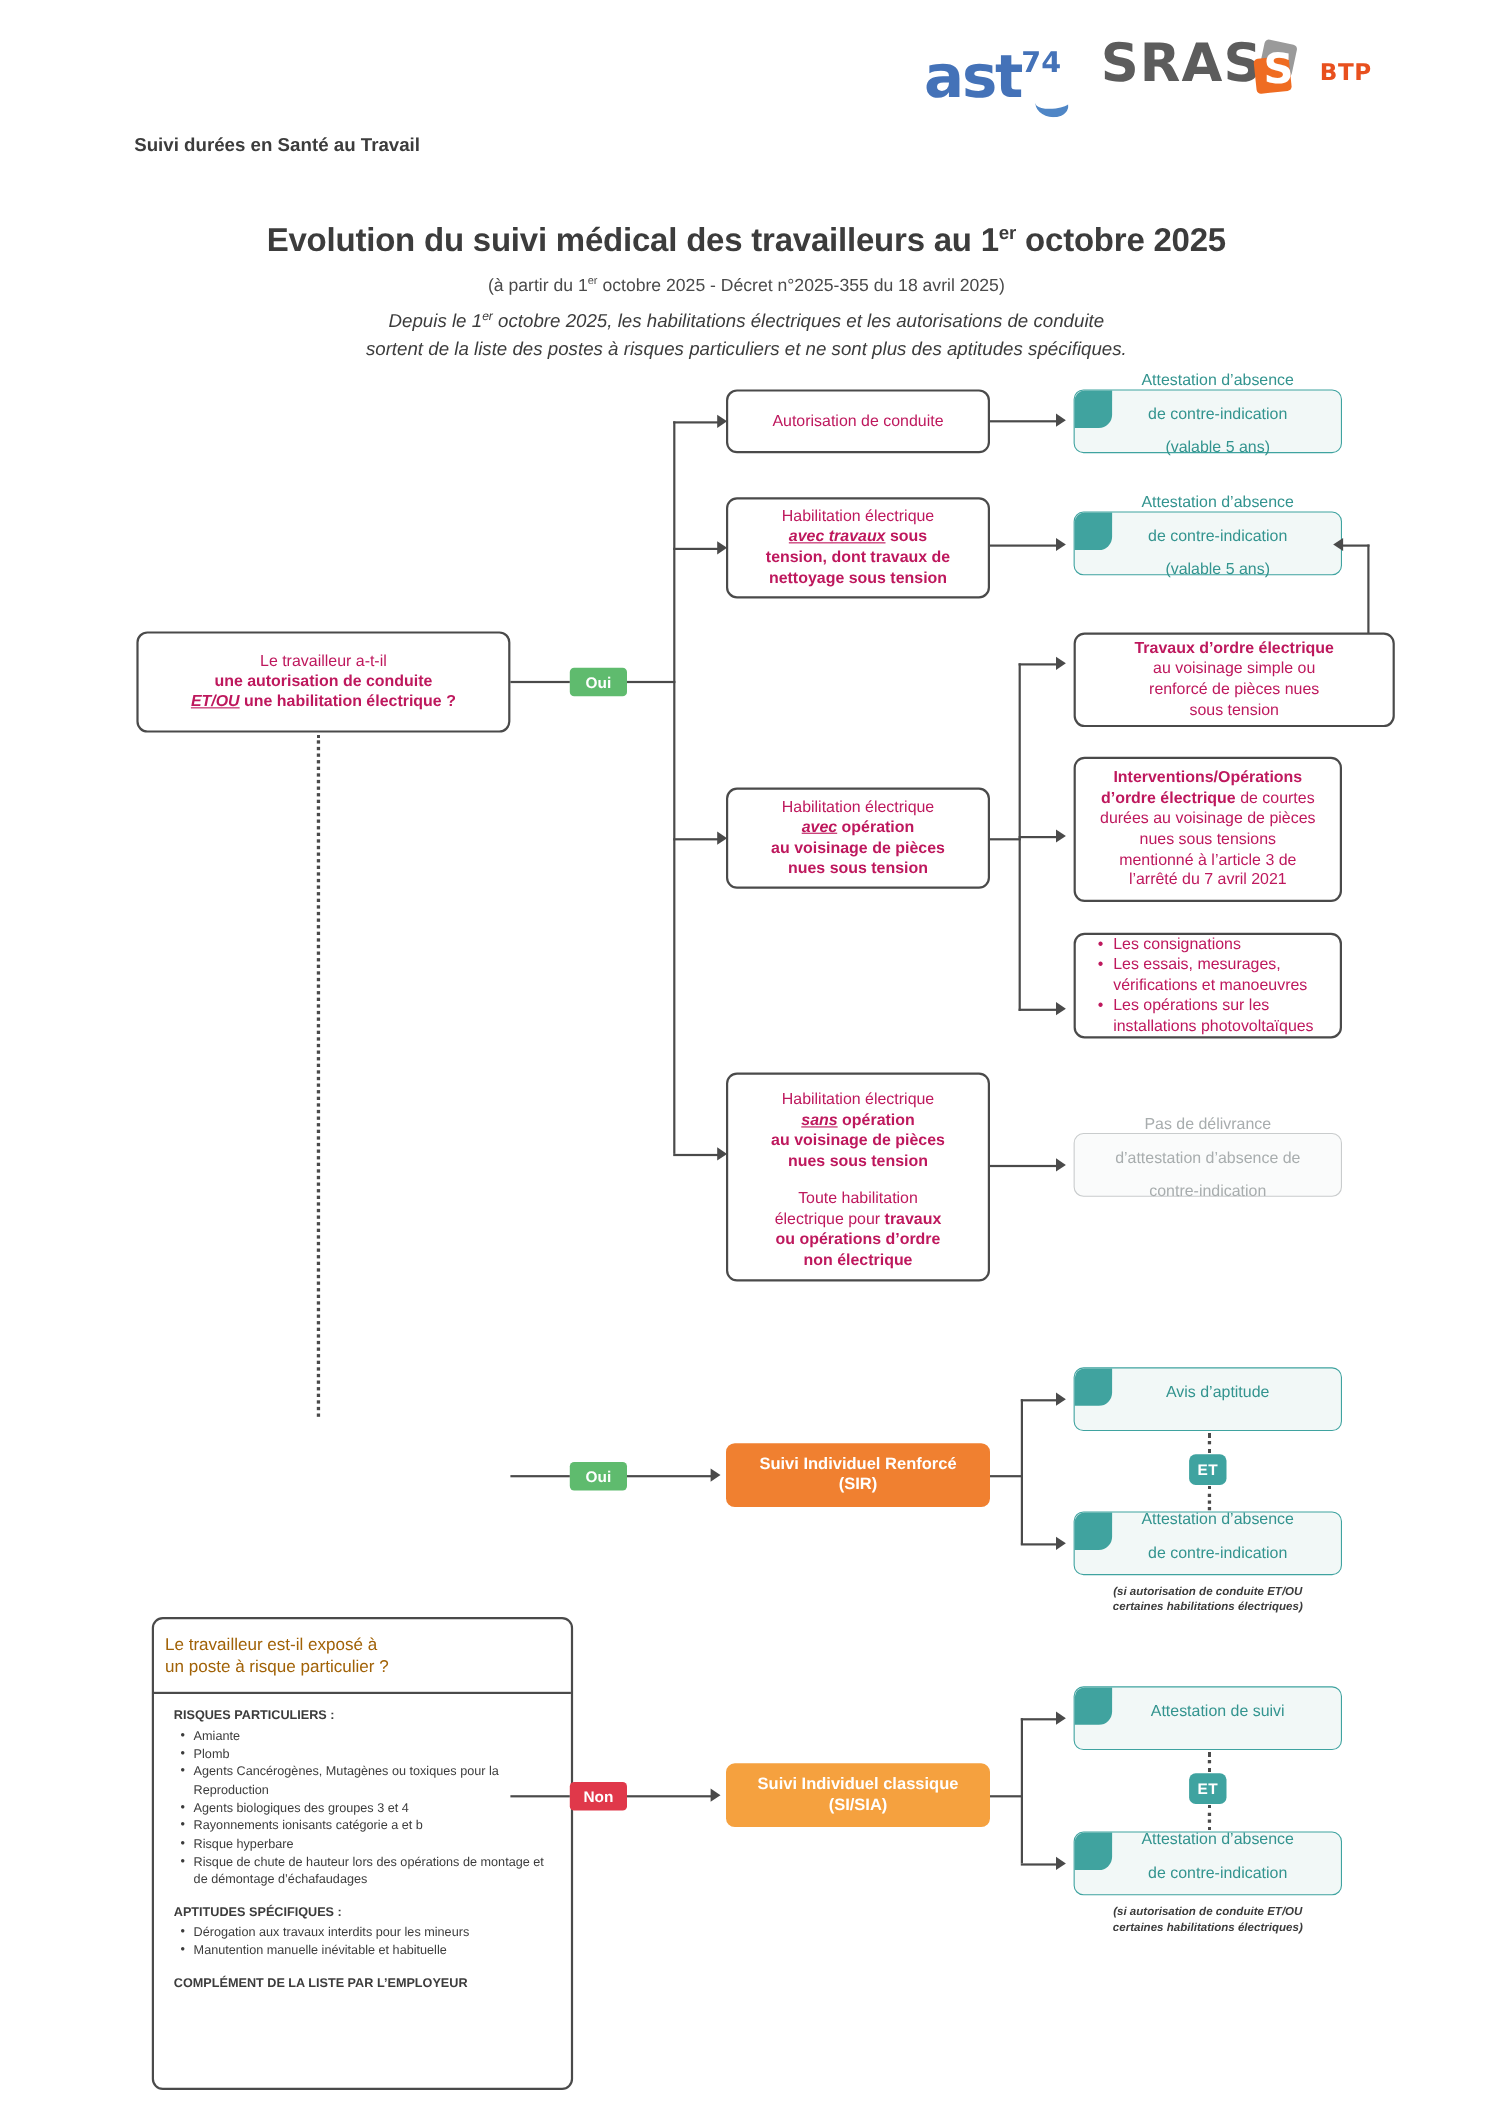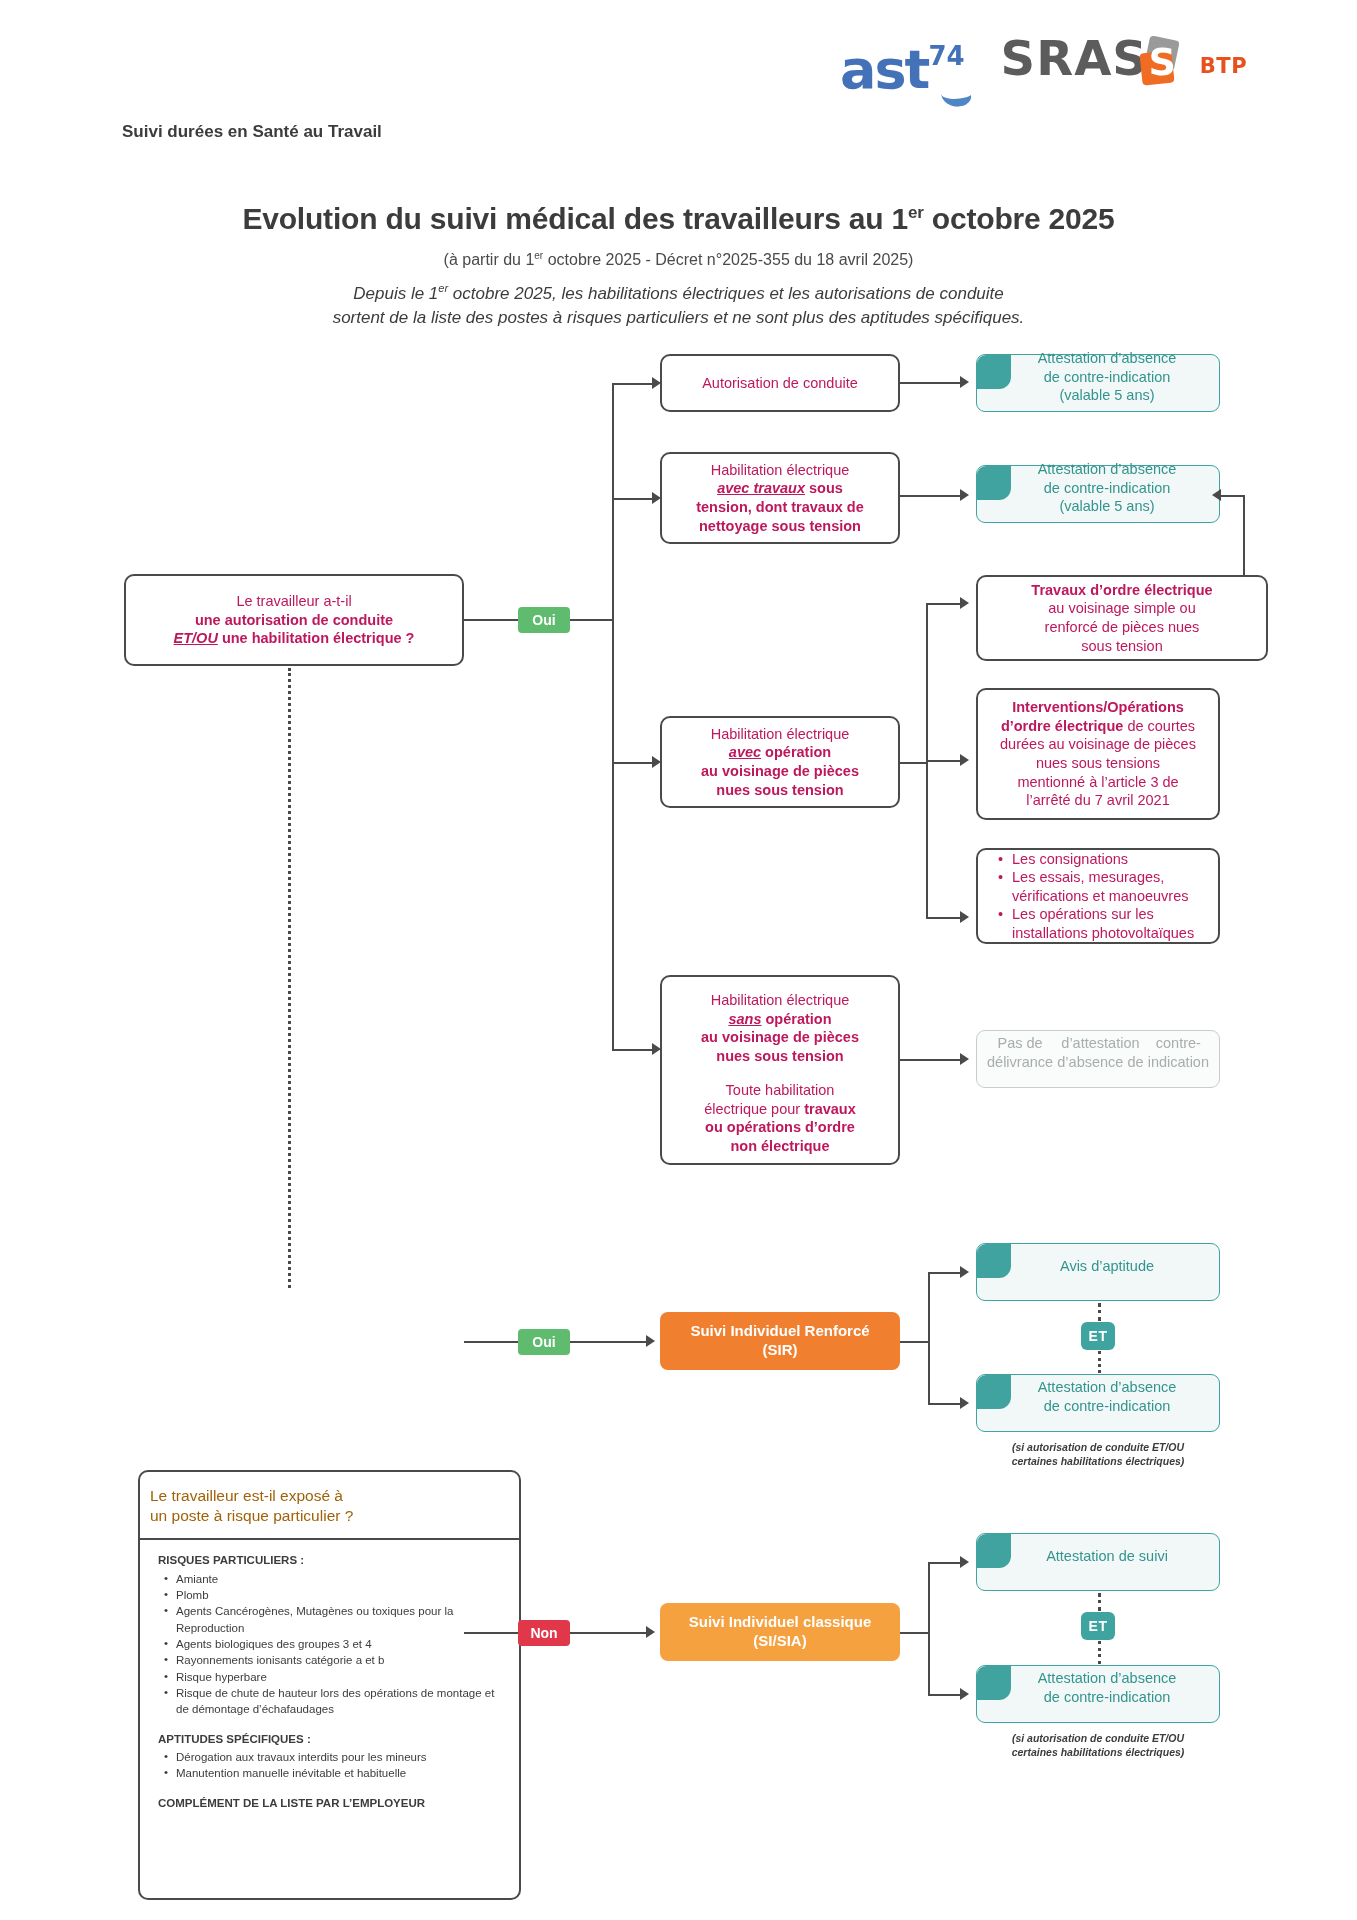--- a/index.html
+++ b/index.html
@@ -59,20 +59,21 @@
   
   .teal{
     position:absolute;box-sizing:border-box;
     border:1.6px solid #3fa3a0;
     border-radius:9px;
     background:#f2f8f7;
     color:#33948f;
     font-size:14.5px;line-height:1.3;text-align:center;
     display:flex;align-items:center;justify-content:center;
     padding:6px 10px 18px 28px;
+    gap:12px;
   }
   .teal::before{
     content:"";position:absolute;left:0;top:0;width:34px;height:34px;
     background:#40a39f;border-radius:9px 0 12px 0;
   }
   .teal.grey{border-color:#c9cccd;background:#fafbfb;color:#a8adae;padding-left:10px;}
   .teal.grey::before{display:none;}
 
   
   .orange{
@@ -273,21 +274,21 @@
 
 <div class="ln h" style="left:900px;top:762px;width:28px;"></div>
 <div class="ln v" style="left:926px;top:603px;height:316px;"></div>
 <div class="ln h" style="left:926px;top:603px;width:36px;"></div>
 <div class="arrow" style="left:960px;top:597px;"></div>
 <div class="ln h" style="left:926px;top:760px;width:36px;"></div>
 <div class="arrow" style="left:960px;top:754px;"></div>
 <div class="ln h" style="left:926px;top:917px;width:36px;"></div>
 <div class="arrow" style="left:960px;top:911px;"></div>
 
-<div class="teal grey" style="left:976px;top:1030px;width:244px;height:58px;">
+<div class="teal grey" style="left:976px;top:1030px;width:244px;height:58px;flex-direction:column;">
   <div>Pas de délivrance</div>
   <div>d’attestation d’absence de</div>
   <div>contre-indication</div>
 </div>
 <div class="ln h" style="left:900px;top:1059px;width:62px;"></div>
 <div class="arrow" style="left:960px;top:1053px;"></div>
 
 <div id="risk-box">
   <div id="risk-head">
     <div>Le travailleur est-il exposé à</div>

